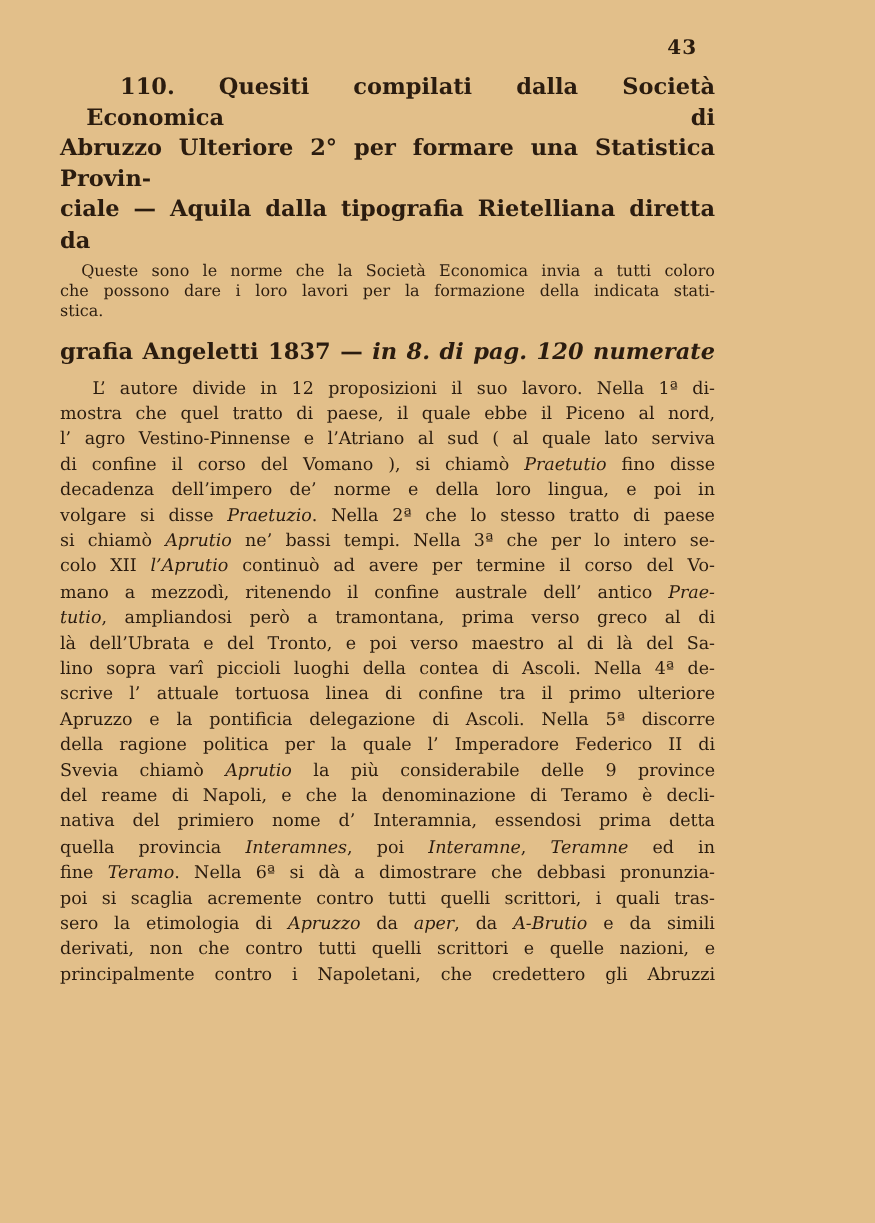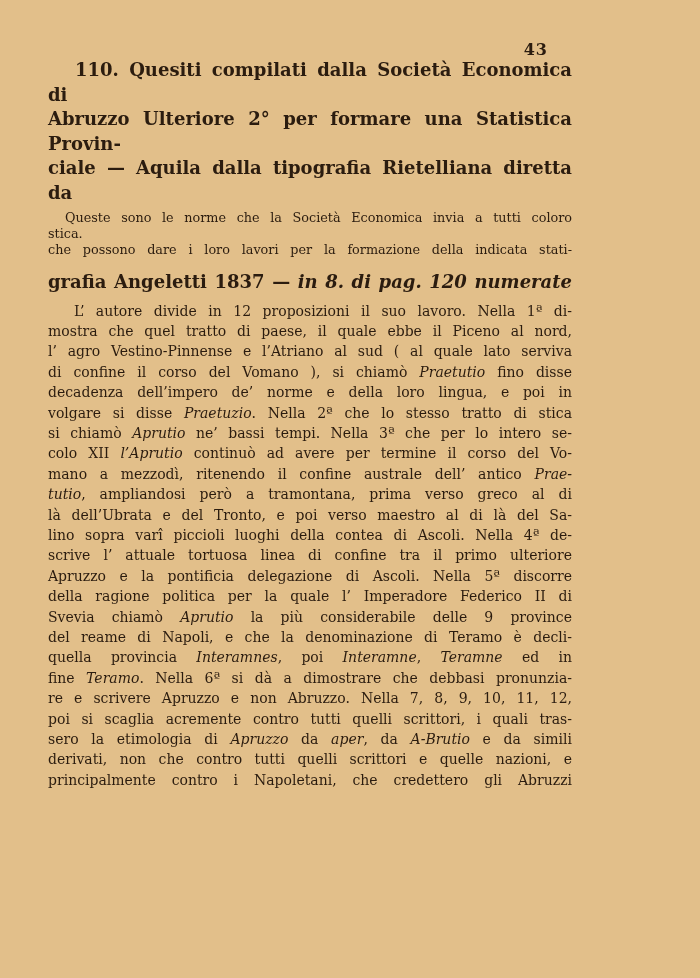--- a/index.html
+++ b/index.html
@@ -7,32 +7,32 @@
     width:700px;height:978px;
     background:var(--paper,#e2bf8a);
     font-family:"DejaVu Serif", serif;
     -webkit-font-smoothing:antialiased;
   }
   .page{
     position:relative;width:700px;height:978px;overflow:hidden;
     color:var(--ink,#2b1c0f);
   }
   .pagenum{
-    position:absolute;top:28px;left:2px;width:546px;
-    text-align:right;font-weight:bold;font-size:16px;letter-spacing:1px;margin-top:12px;
+    position:absolute;top:28px;left:12px;width:546px;
+    text-align:right;font-weight:bold;font-size:16px;letter-spacing:1px;
   }
   .column{position:absolute;left:48px;top:58px;width:524px;}
   .ln{
     text-align:justify;
     text-align-last:justify;
     word-spacing:0.5px;
   }
   .ln.last{text-align-last:left;}
   .block.heading .ln{font-weight:700;font-size:18px;line-height:24.5px;}
-  .block.heading .ln.indent{text-indent:27px;}
+  .block.heading .ln.indent{text-indent:27px;margin-left:21px;}
   .block.note .ln{font-weight:400;font-size:12.8px;line-height:16px;}
   .block.note .ln.indent{text-indent:17px;}
   .block.body .ln{font-size:14px;line-height:20.4px;}
   .block.body .ln.indent{text-indent:26px;}
   [data-name="note-110"]{margin-top:5px;}
   [data-name="entry-111"]{margin-top:12px;}
   [data-name="review-111"]{margin-top:6px;}
   .it{font-style:italic;}
   .sc{font-variant:small-caps;}
 </style>
@@ -42,46 +42,46 @@
 <div class="page" data-name="book-page">
   <div class="pagenum" data-name="page-number">43</div>
   <div class="column" data-name="text-column">
       <div class="block heading" data-name="entry-110">
         <div class="ln indent" data-name="text-line"><span data-name="text-segment">110. Quesiti compilati dalla Società Economica di</span></div>
         <div class="ln" data-name="text-line"><span data-name="text-segment">Abruzzo Ulteriore 2° per formare una Statistica Provin-</span></div>
         <div class="ln" data-name="text-line"><span data-name="text-segment">ciale — Aquila dalla tipografia Rietelliana diretta da</span></div>
       </div>
       <div class="block note" data-name="note-110">
         <div class="ln indent" data-name="text-line"><span data-name="text-segment">Queste sono le norme che la Società Economica invia a tutti coloro</span></div>
+        <div class="ln" data-name="text-line"><span data-name="text-segment">che possono dare i loro lavori per la formazione della indicata stati-</span></div>
         <div class="ln last" data-name="text-line"><span data-name="text-segment">stica.</span></div>
-        <div class="ln" data-name="text-line"><span data-name="text-segment">che possono dare i loro lavori per la formazione della indicata stati-</span></div>
       </div>
       <div class="block heading" data-name="entry-111">
         <div class="ln" data-name="text-line"><span data-name="text-segment">grafia Angeletti 1837 — </span><span class="it" data-name="text-segment">in 8. di pag. 120 numerate</span></div>
       </div>
       <div class="block body" data-name="review-111">
         <div class="ln indent" data-name="text-line"><span data-name="text-segment">L’ autore divide in 12 proposizioni il suo lavoro. Nella 1ª di-</span></div>
         <div class="ln" data-name="text-line"><span data-name="text-segment">mostra che quel tratto di paese, il quale ebbe il Piceno al nord,</span></div>
         <div class="ln" data-name="text-line"><span data-name="text-segment">l’ agro Vestino-Pinnense e l’Atriano al sud ( al quale lato serviva</span></div>
         <div class="ln" data-name="text-line"><span data-name="text-segment">di confine il corso del Vomano ), si chiamò </span><span class="it" data-name="text-segment">Praetutio</span><span data-name="text-segment"> fino disse</span></div>
         <div class="ln" data-name="text-line"><span data-name="text-segment">decadenza dell’impero de’ norme e della loro lingua, e poi in</span></div>
-        <div class="ln" data-name="text-line"><span data-name="text-segment">volgare si disse </span><span class="it" data-name="text-segment">Praetuzio</span><span data-name="text-segment">. Nella 2ª che lo stesso tratto di stica</span></div>
+        <div class="ln" data-name="text-line"><span data-name="text-segment">volgare si disse </span><span class="it" data-name="text-segment">Praetuzio</span><span data-name="text-segment">. Nella 2ª che lo stesso tratto di paese</span></div>
         <div class="ln" data-name="text-line"><span data-name="text-segment">si chiamò </span><span class="it" data-name="text-segment">Aprutio</span><span data-name="text-segment"> ne’ bassi tempi. Nella 3ª che per lo intero se-</span></div>
         <div class="ln" data-name="text-line"><span data-name="text-segment">colo XII </span><span class="it" data-name="text-segment">l’Aprutio</span><span data-name="text-segment"> continuò ad avere per termine il corso del Vo-</span></div>
         <div class="ln" data-name="text-line"><span data-name="text-segment">mano a mezzodì, ritenendo il confine australe dell’ antico </span><span class="it" data-name="text-segment">Prae-</span></div>
         <div class="ln" data-name="text-line"><span class="it" data-name="text-segment">tutio</span><span data-name="text-segment">, ampliandosi però a tramontana, prima verso greco al di</span></div>
         <div class="ln" data-name="text-line"><span data-name="text-segment">là dell’Ubrata e del Tronto, e poi verso maestro al di là del Sa-</span></div>
         <div class="ln" data-name="text-line"><span data-name="text-segment">lino sopra varî piccioli luoghi della contea di Ascoli. Nella 4ª de-</span></div>
         <div class="ln" data-name="text-line"><span data-name="text-segment">scrive l’ attuale tortuosa linea di confine tra il primo ulteriore</span></div>
         <div class="ln" data-name="text-line"><span data-name="text-segment">Apruzzo e la pontificia delegazione di Ascoli. Nella 5ª discorre</span></div>
         <div class="ln" data-name="text-line"><span data-name="text-segment">della ragione politica per la quale l’ Imperadore Federico II di</span></div>
         <div class="ln" data-name="text-line"><span data-name="text-segment">Svevia chiamò </span><span class="it" data-name="text-segment">Aprutio</span><span data-name="text-segment"> la più considerabile delle 9 province</span></div>
         <div class="ln" data-name="text-line"><span data-name="text-segment">del reame di Napoli, e che la denominazione di Teramo è decli-</span></div>
+        <div class="ln" data-name="text-line"><span data-name="text-segment">nativa del primiero nome d’ Interamnia, essendosi prima detta</span></div>
         <div class="ln" data-name="text-line"><span data-name="text-segment">quella provincia </span><span class="it" data-name="text-segment">Interamnes</span><span data-name="text-segment">, poi </span><span class="it" data-name="text-segment">Interamne</span><span data-name="text-segment">, </span><span class="it" data-name="text-segment">Teramne</span><span data-name="text-segment"> ed in</span></div>
         <div class="ln" data-name="text-line"><span data-name="text-segment">fine </span><span class="it" data-name="text-segment">Teramo</span><span data-name="text-segment">. Nella 6ª si dà a dimostrare che debbasi pronunzia-</span></div>
-        <div class="ln" data-name="text-line"><span data-name="text-segment">re e scrivere Apruzzo e non Abruzzo. Nella 7, 8, 9, 10, 11, 12,</span></div>
         <div class="ln" data-name="text-line"><span data-name="text-segment">poi si scaglia acremente contro tutti quelli scrittori, i quali tras-</span></div>
         <div class="ln" data-name="text-line"><span data-name="text-segment">sero la etimologia di </span><span class="it" data-name="text-segment">Apruzzo</span><span data-name="text-segment"> da </span><span class="it" data-name="text-segment">aper</span><span data-name="text-segment">, da </span><span class="it" data-name="text-segment">A-Brutio</span><span data-name="text-segment"> e da simili</span></div>
         <div class="ln" data-name="text-line"><span data-name="text-segment">derivati, non che contro tutti quelli scrittori e quelle nazioni, e</span></div>
         <div class="ln" data-name="text-line"><span data-name="text-segment">principalmente contro i Napoletani, che credettero gli Abruzzi</span></div>
       </div>
     </div>
 </div>
 
 </body></html>

